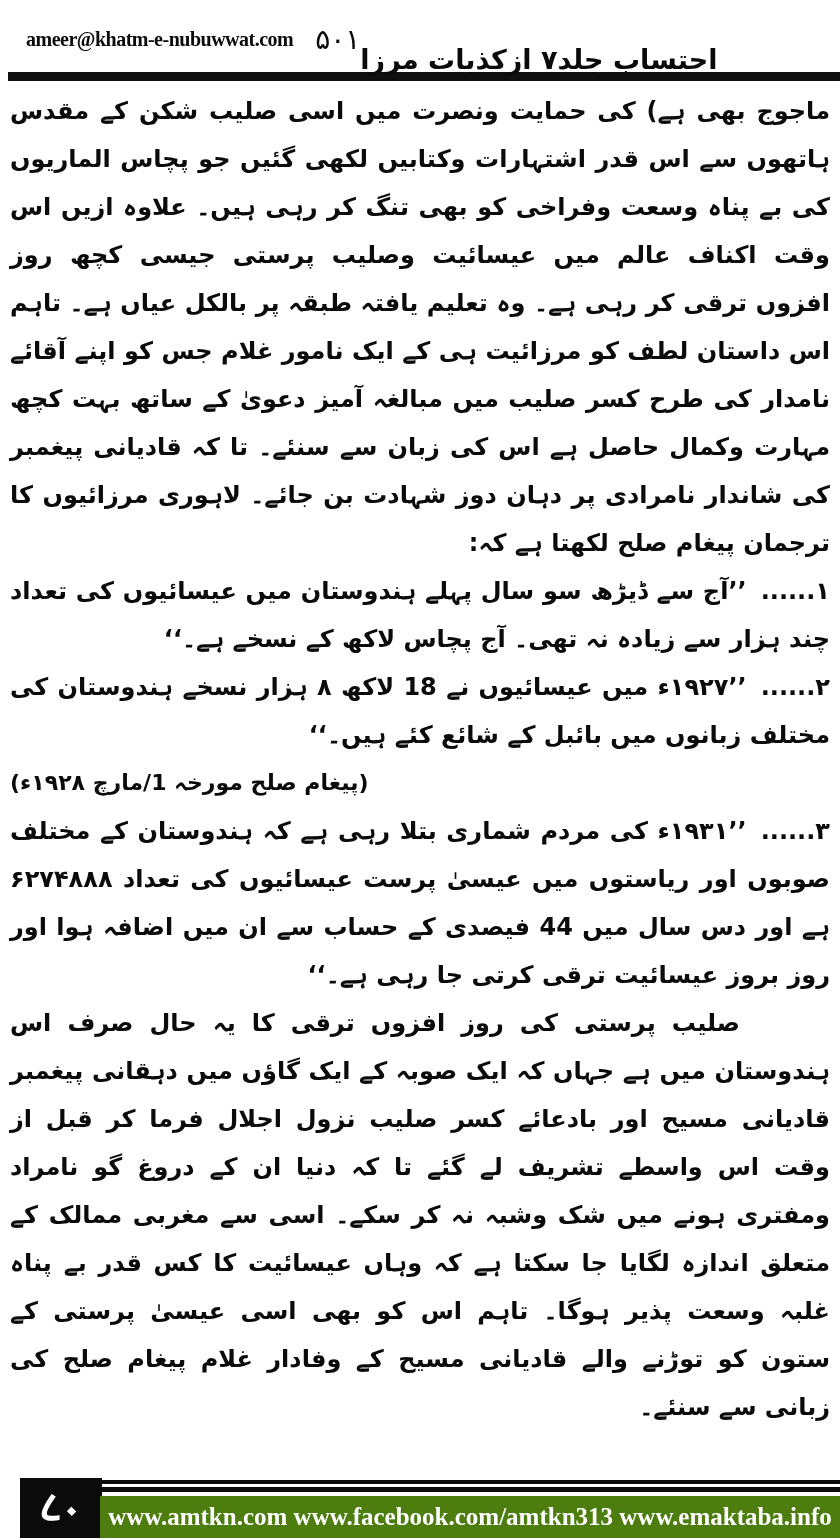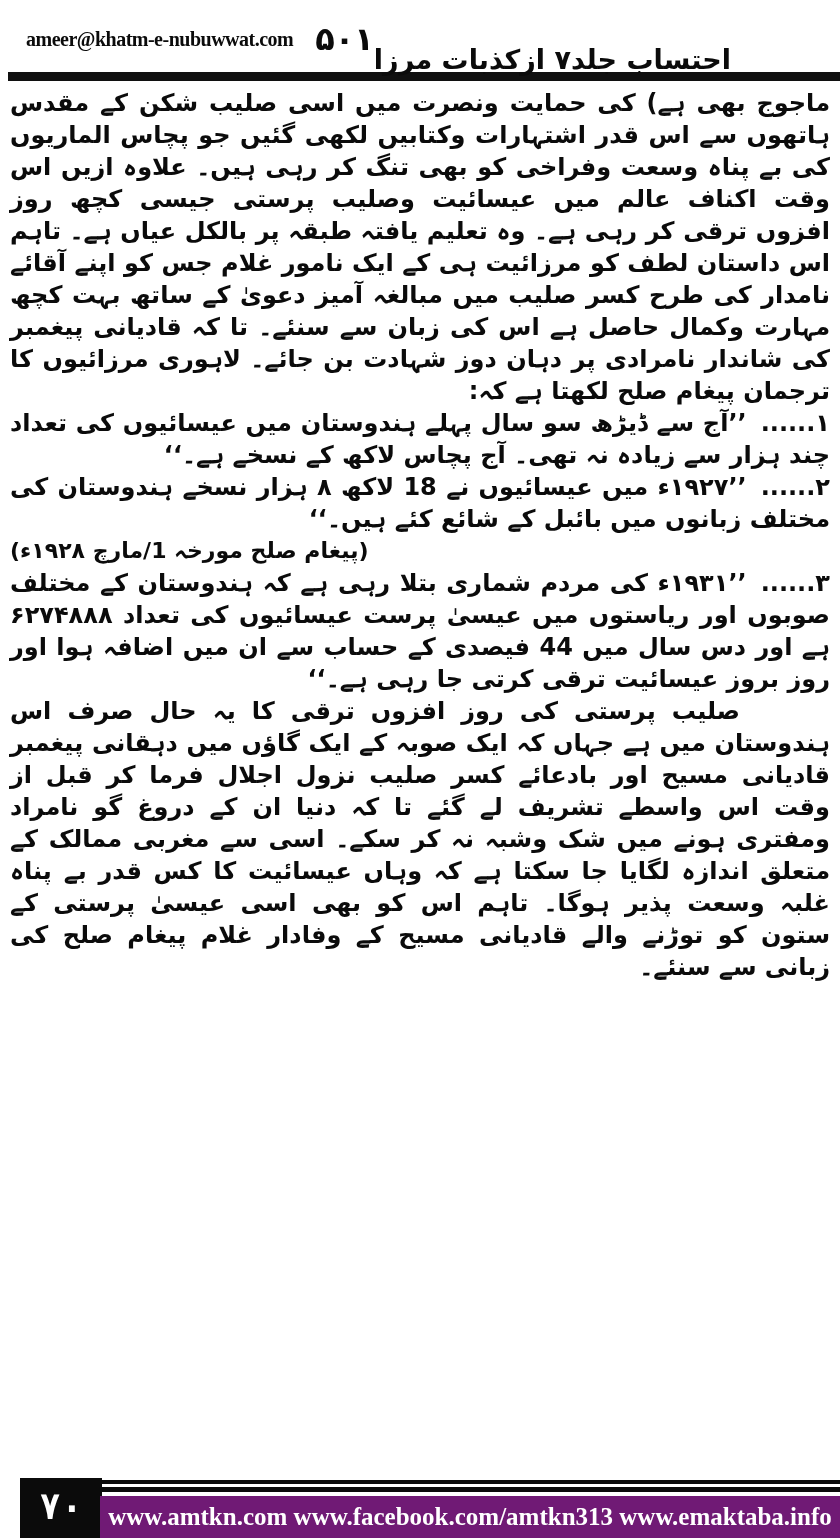--- a/index.html
+++ b/index.html
@@ -17,21 +17,21 @@
     display:flex;align-items:center;
     padding:14px 26px 0 26px;
     height:50px;
   }
   .email{
     font-family:"Liberation Serif",serif;
     font-weight:bold;font-size:20px;letter-spacing:-0.5px;
     white-space:nowrap;
   }
   .pagenum{
-    font-weight:bold;font-size:32px;
+    font-weight:normal;font-size:28px;
     margin-left:22px;
     font-family:"DejaVu Sans",sans-serif;
   }
   .book-title{
     flex:1;
     text-align:left;
     direction:rtl;
     font-weight:bold;font-size:27px;
     white-space:nowrap;
     margin-top:40px;
@@ -40,21 +40,21 @@
     height:9px;background:#101010;
     margin:8px 0 0 8px;
   }
   
   .content{
     direction:rtl;
     padding:6px 10px 12px 10px;
     height:1392px;
     overflow:hidden;
     font-size:24px;font-weight:bold;
-    line-height:32px;
+    line-height:48px;
     text-align:justify;
   }
   .content p{margin:0;}
   .para-indent{text-indent:90px;}
   .q-marker{letter-spacing:1px;margin-left:14px;white-space:nowrap;}
   .cite{
     float:left;
     direction:rtl;
     font-size:22px;
     white-space:nowrap;
@@ -66,29 +66,29 @@
     width:840px;height:62px;
   }
   .footer-badge{
     position:absolute;left:20px;bottom:2px;
     width:82px;height:60px;
     background:#0b0b0b;
     display:flex;align-items:center;justify-content:center;
   }
   .footer-badge span{
     color:#ffffff;font-weight:bold;font-size:36px;
-    font-family:Liberation Mono, monospace;
+    font-family:Liberation Sans, sans-serif;
   }
   .footer-right{
     position:absolute;left:100px;right:0;bottom:2px;
   }
   .rule-thin{height:4px;background:#0b0b0b;margin-bottom:3px;}
   .rule-mid{height:5px;background:#0b0b0b;margin-bottom:4px;}
   .links-bar{
-    height:42px;background:#701a75;
+    height:42px;background:#4d7c0f;
     display:flex;align-items:center;justify-content:center;
   }
   .links-bar span{
     color:#ffffff;font-weight:bold;font-size:25px;
     font-family:"Liberation Serif",serif;
     white-space:nowrap;
   }
 </style>
 </head>
 <body>

